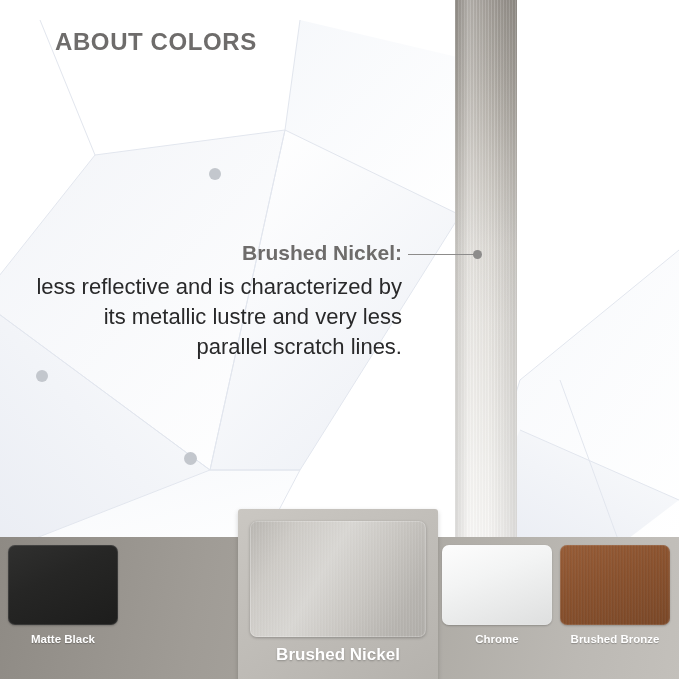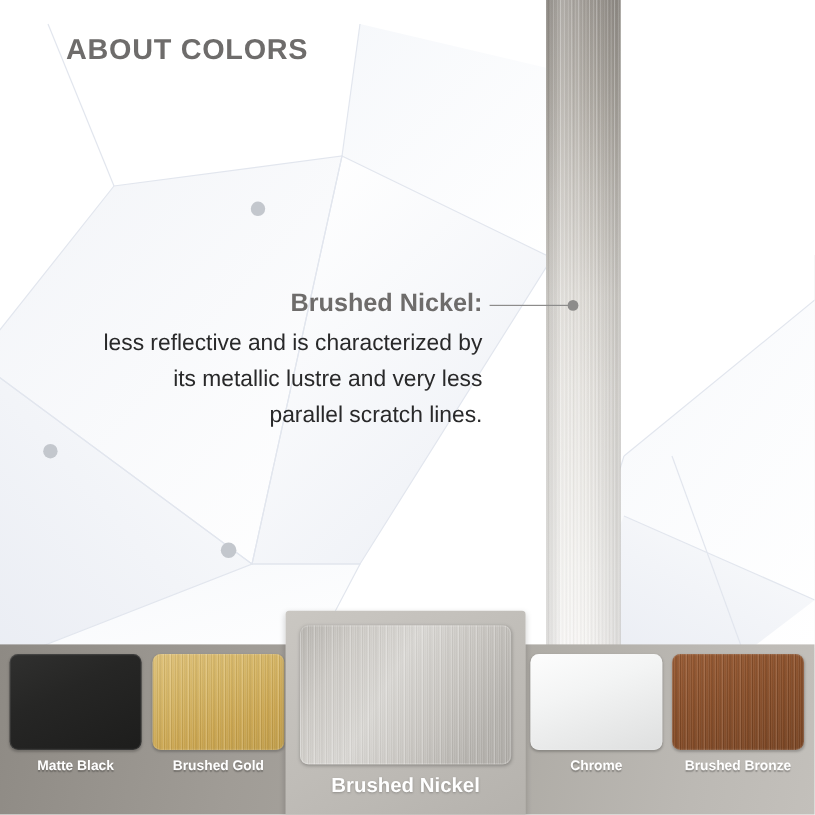--- a/index.html
+++ b/index.html
@@ -2,21 +2,21 @@
 <html><head>
 <meta charset="utf-8">
 <style>
   html,body{margin:0;padding:0;}
   body{
     width:679px;height:679px;overflow:hidden;
     background:#ffffff;
     font-family:"Liberation Sans", sans-serif;
     -webkit-font-smoothing:antialiased;
   }
-  #stage{position:relative;width:679px;height:679px;overflow:hidden;background:#e5e5e5;}
+  #stage{position:relative;width:679px;height:679px;overflow:hidden;background:#fdba74;}
 
   
   #bg-art{position:absolute;left:0;top:0;width:679px;height:679px;}
 
   
   .nickel-strip{
     position:absolute;left:455px;top:0;width:62px;height:538px;
     background:
       linear-gradient(to bottom,
         rgba(120,115,110,0.55) 0%,
@@ -56,21 +56,21 @@
   
   .callout{
     position:absolute;left:16px;top:240px;width:386px;
     text-align:right;
   }
   .callout-title{
     font-size:21px;font-weight:bold;color:#6e6c6b;line-height:26px;
     margin:0 0 6px 0;white-space:nowrap;
   }
   .callout-body{
-    font-size:19px;color:#29292a;line-height:30px;margin:0;text-align:right;
+    font-size:22px;color:#29292a;line-height:30px;margin:0;text-align:right;
   }
   .callout-body span{display:block;}
 
   
   .leader-line{
     position:absolute;left:408px;top:254px;width:70px;height:1px;
     background:#8d8c8b;
   }
   .leader-dot{
     position:absolute;left:473px;top:250px;width:9px;height:9px;
@@ -218,24 +218,20 @@
   <div class="leader-line"></div>
   <div class="leader-dot"></div>
 
   <div class="swatch-bar">
 
     <div class="swatch" style="left:8px;top:8px;width:110px;height:110px;">
       <div class="chip chip-black"></div>
       <div class="swatch-label">Matte Black</div>
     </div>
 
-    <div class="swatch" style="left:127px;top:8px;width:110px;height:110px;">
-      <div class="chip chip-gold"></div>
-      <div class="swatch-label">Brushed Gold</div>
-    </div>
 
     <div class="swatch-selected">
       <div class="chip-nickel"></div>
       <div class="nickel-caption">Brushed Nickel</div>
     </div>
 
     <div class="swatch" style="left:442px;top:8px;width:110px;height:110px;">
       <div class="chip chip-chrome"></div>
       <div class="swatch-label">Chrome</div>
     </div>

